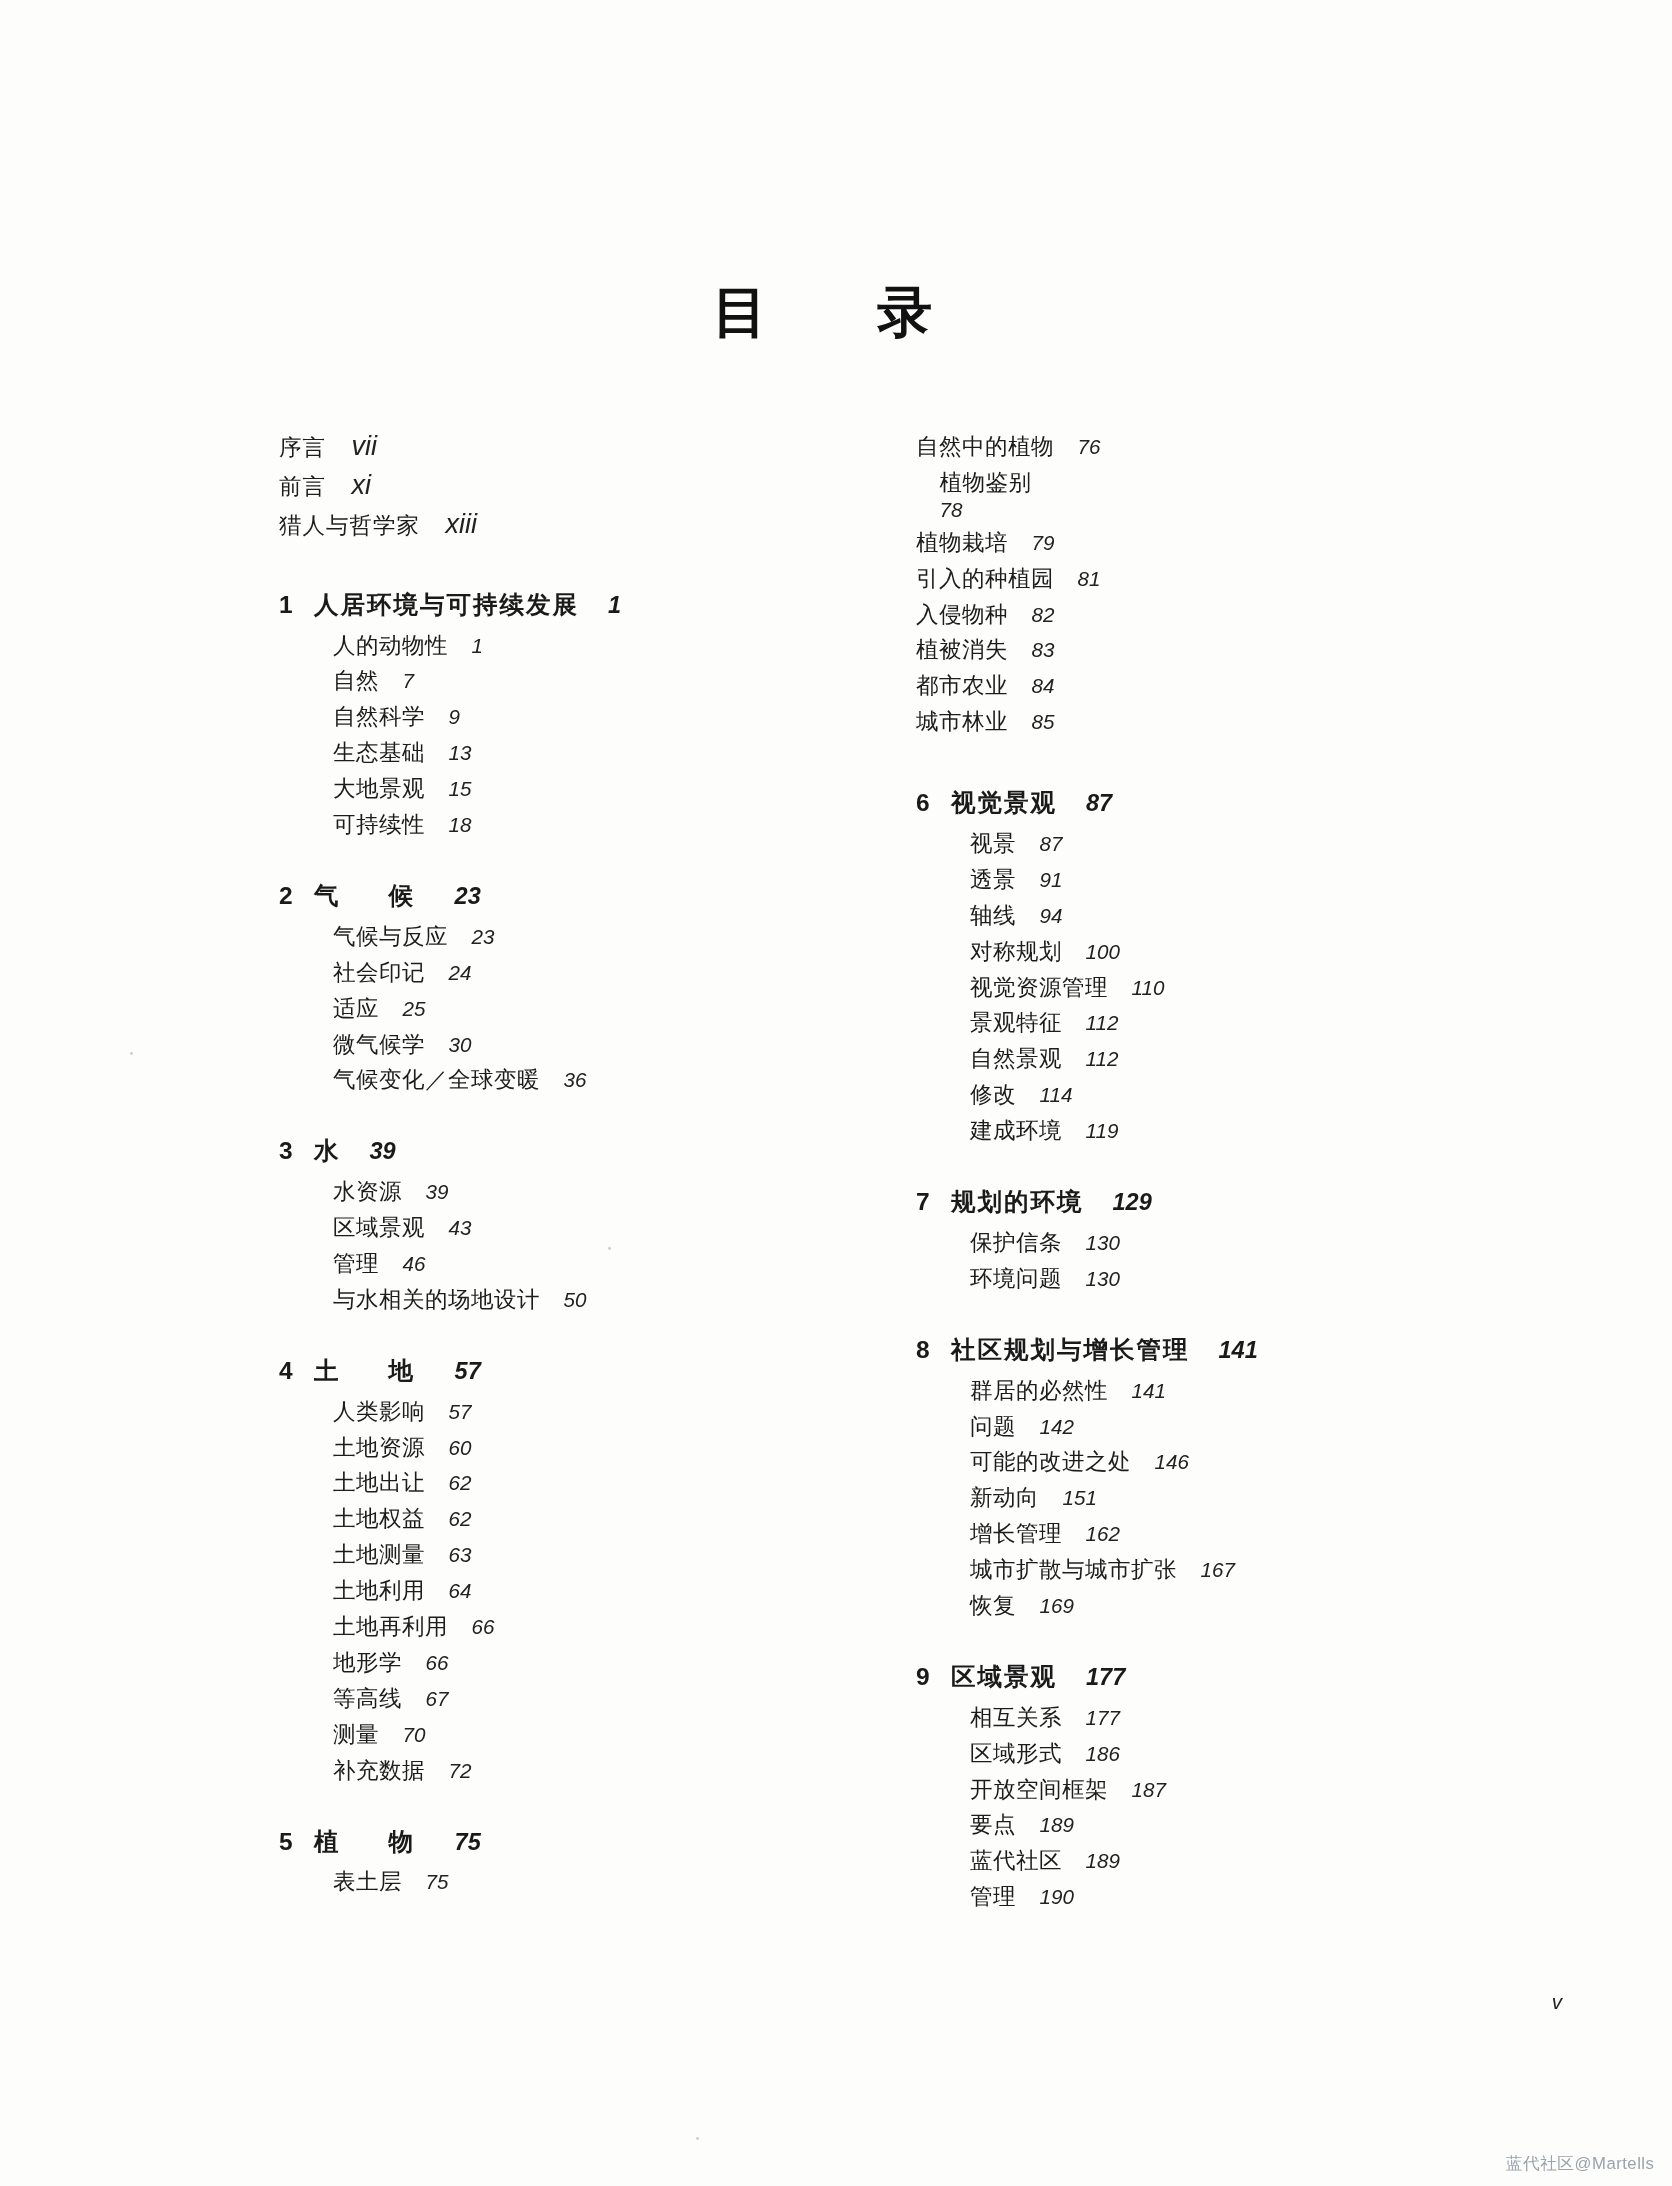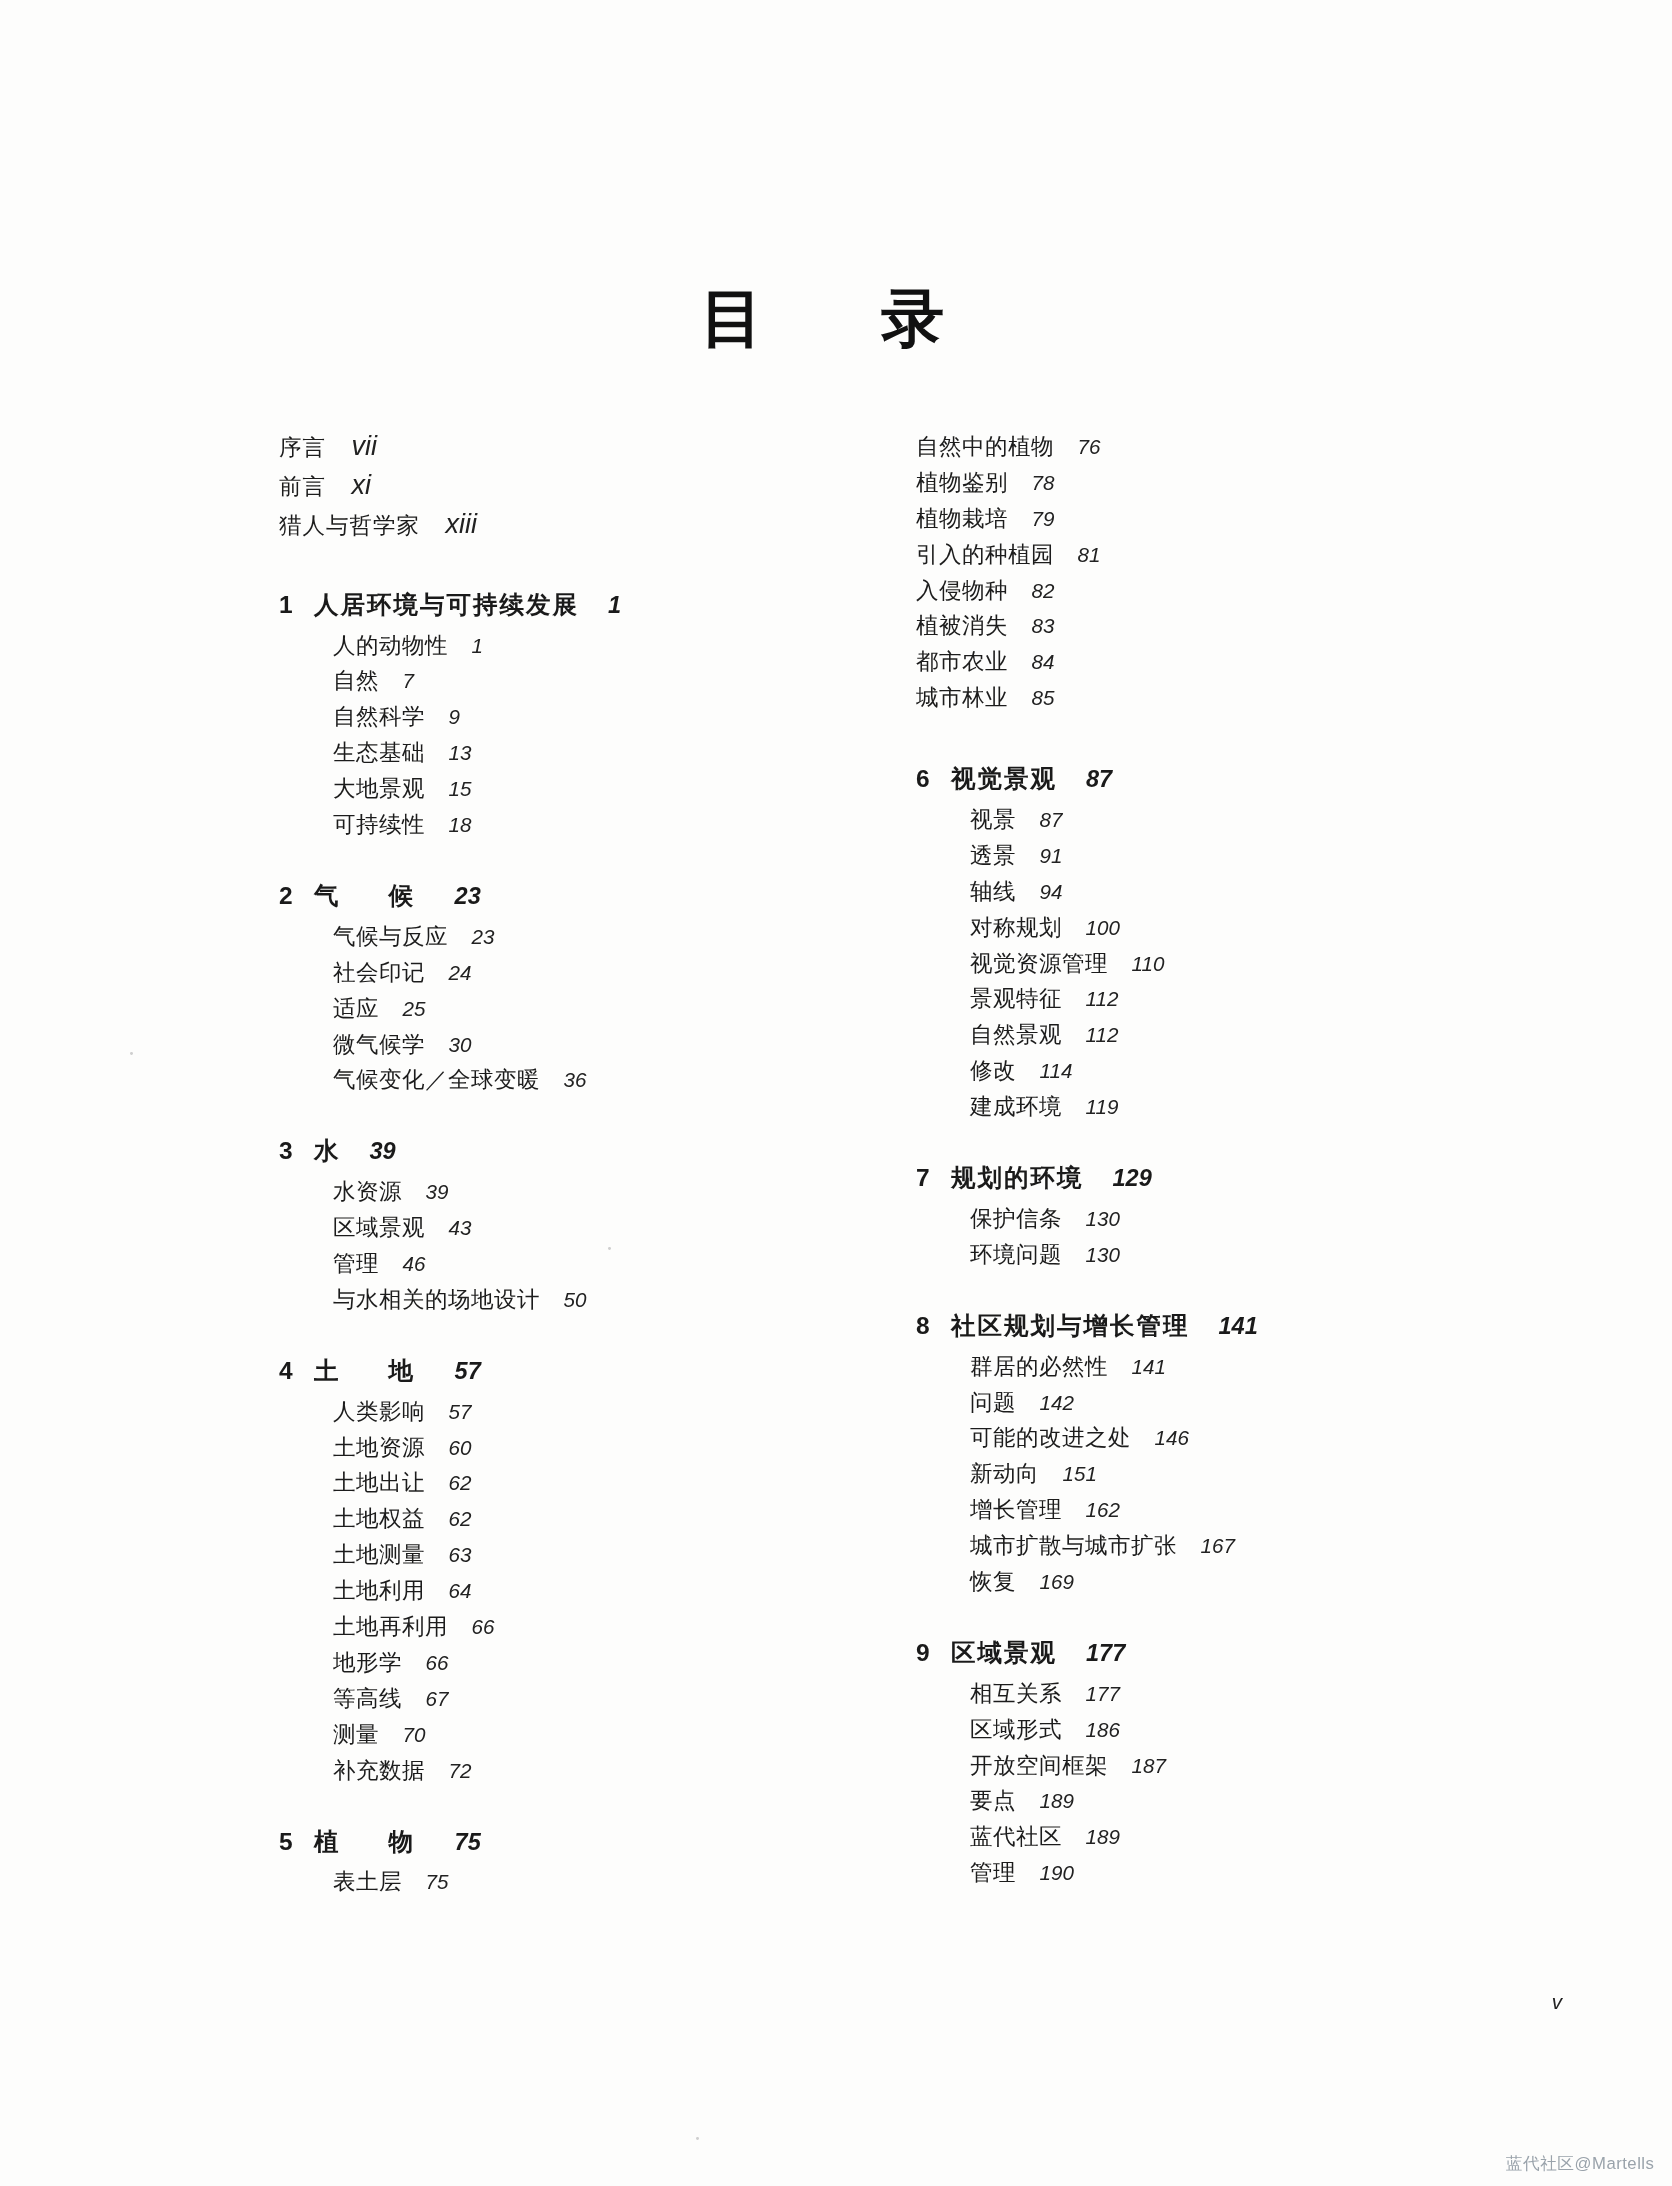--- a/index.html
+++ b/index.html
@@ -19,21 +19,21 @@
     position: absolute;
     inset: 0;
     background: #fdfdfc;
   }
   .title {
     position: absolute;
     top: 276px;
     left: 0;
     width: 1672px;
     text-align: center;
-    font-size: 63px;
+    font-size: 55px;
     font-weight: 700;
     letter-spacing: 27.4px;
     color: #111;
     font-family: "Liberation Sans", sans-serif;
   }
   .columns {
     position: absolute;
     top: 431px;
     left: 0;
     width: 1352px;
@@ -314,21 +314,21 @@
 
     </div>
 
     <div class="col col-right">
 
       <div class="continued-group">
         <div class="entry" style="margin-left:0;">
             <span class="e-label">自然中的植物</span>
             <span class="e-page">76</span>
           </div>
-        <div class="entry" style="margin-left:0;">
+        <div class="entry" style="margin-left:0;flex-direction:column;">
             <span class="e-label">植物鉴别</span>
             <span class="e-page">78</span>
           </div>
         <div class="entry" style="margin-left:0;">
             <span class="e-label">植物栽培</span>
             <span class="e-page">79</span>
           </div>
         <div class="entry" style="margin-left:0;">
             <span class="e-label">引入的种植园</span>
             <span class="e-page">81</span>

